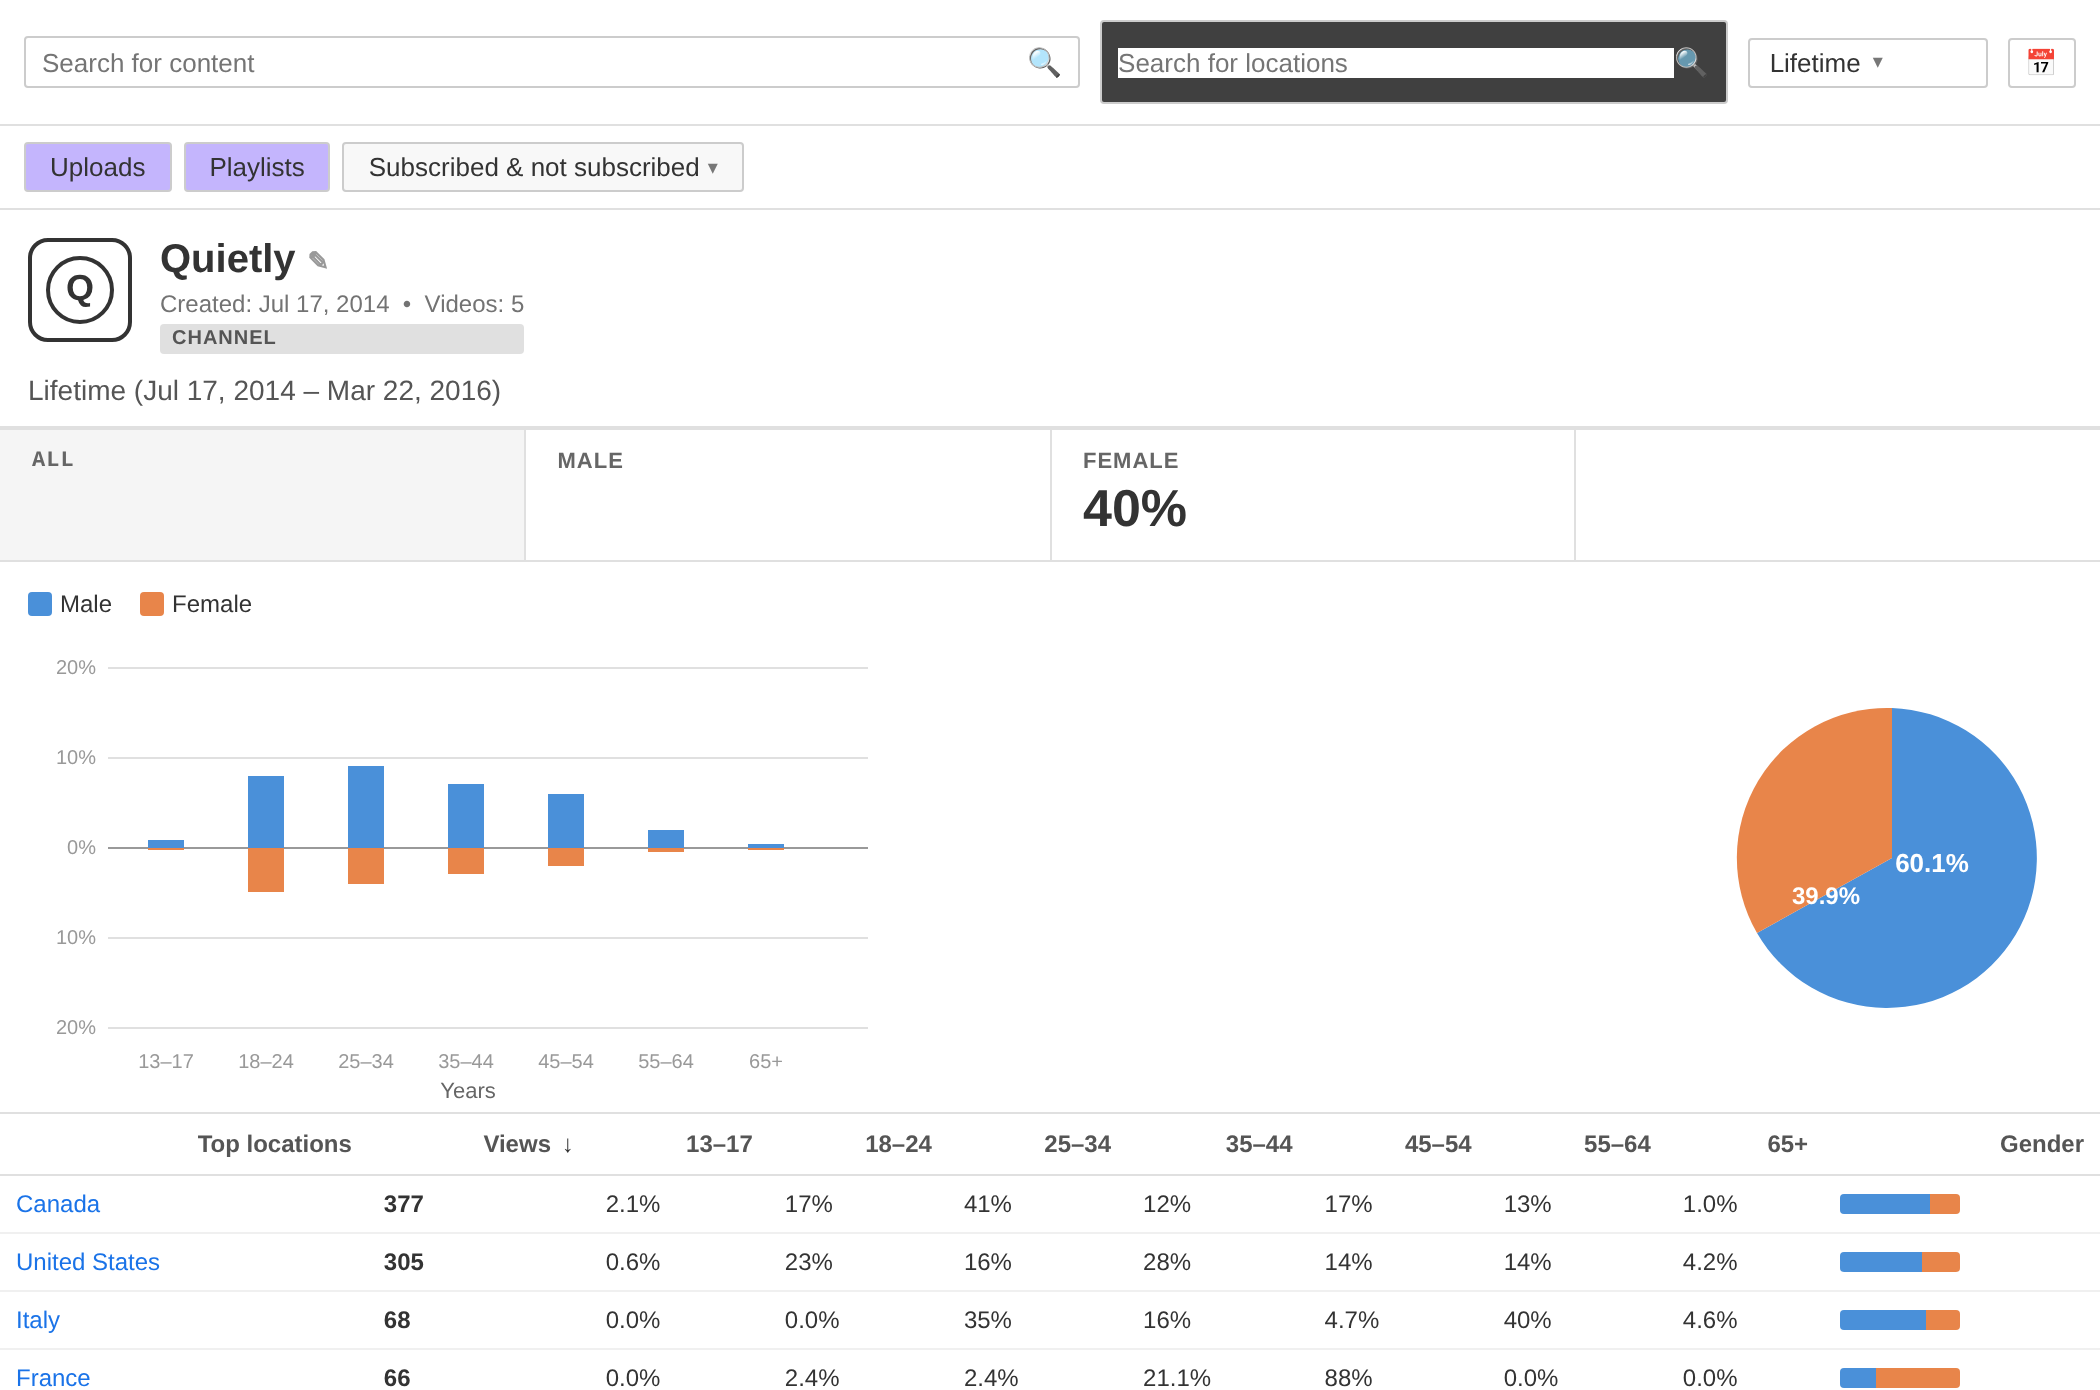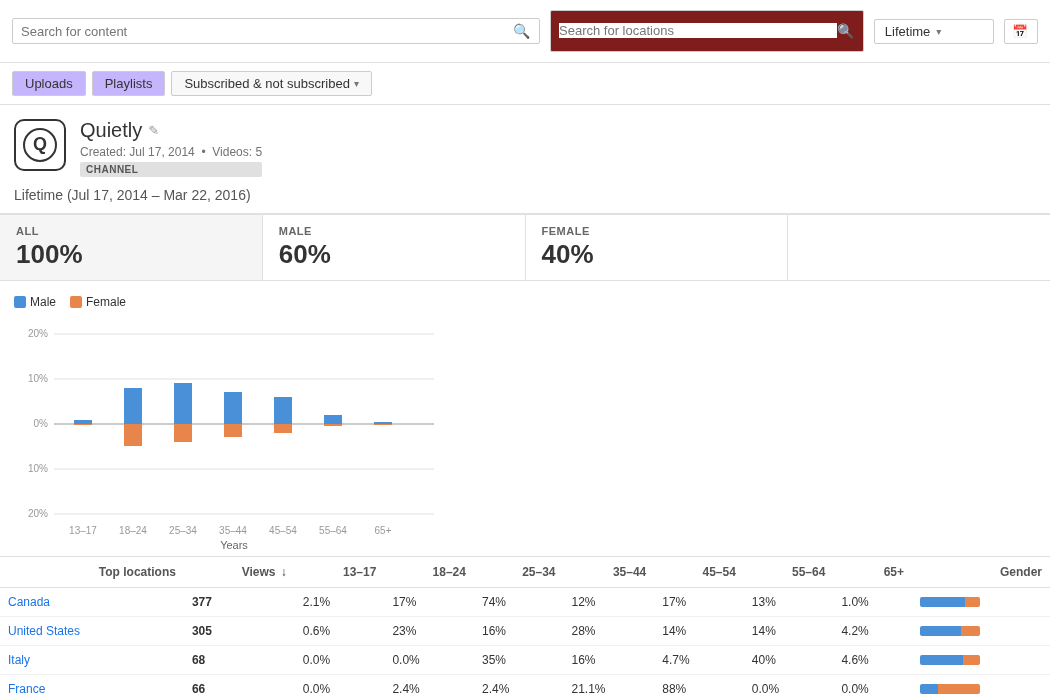--- a/index.html
+++ b/index.html
@@ -24,26 +24,26 @@
     }
     .search-box input {
       border: none;
       outline: none;
       font-size: 13px;
       flex: 1;
       color: #999;
     }
     .search-box-loc {
       display: flex;
-      align-items: flex-start;
+      align-items: center;
       border: 1px solid #ccc;
       border-radius: 2px;
       padding: 12px 8px;
       width: 330px;
-      background: #7f1d1d;
+      background: #404040;
     }
     .search-box-loc input {
       border: none;
       outline: none;
       font-size: 13px;
       flex: 1;
       color: #999;
     }
     .search-icon { color: #999; font-size: 14px; }
     .lifetime-select {
@@ -114,21 +114,21 @@
       align-items: center;
       justify-content: center;
       font-size: 22px;
       font-weight: bold;
       color: #333;
       flex-shrink: 0;
     }
     .channel-details { display: flex; flex-direction: column; gap: 3px; }
     .channel-name {
       font-size: 20px;
-      font-weight: normal;
+      font-weight: bold;
       color: #333;
       display: flex;
       align-items: center;
       gap: 6px;
     }
     .channel-name .edit-icon { font-size: 13px; color: #999; cursor: pointer; }
     .channel-meta { font-size: 12px; color: #737373; }
     .channel-tag {
       display: inline-block;
       background: #e0e0e0;
@@ -150,21 +150,21 @@
       display: flex;
       border-top: 2px solid #e0e0e0;
       border-bottom: 1px solid #e0e0e0;
     }
     .stat-cell {
       flex: 1;
       padding: 10px 16px;
       border-right: 1px solid #e0e0e0;
     }
     .stat-cell:last-child { border-right: none; }
-    .stat-cell.active { background: #f5f5f5; }
+    .stat-cell.active { background: #f5f5f5; font-family: Liberation Mono, monospace; }
     .stat-label { font-size: 11px; color: #666; font-weight: bold; letter-spacing: 0.5px; margin-bottom: 2px; }
     .stat-value { font-size: 26px; font-weight: bold; color: #333; }
 
     
     .charts-area {
       display: flex;
       padding: 14px;
       gap: 30px;
     }
     .bar-chart-area { flex: 1; }
@@ -266,25 +266,23 @@
       <span>Videos: 5</span>
     </div>
     <span class="channel-tag">CHANNEL</span>
   </div>
 </div>
 <div class="lifetime-text">Lifetime (Jul 17, 2014 – Mar 22, 2016)</div>
 
 <div class="stats-row">
   <div class="stat-cell active">
     <div class="stat-label">ALL</div>
-    <div class="stat-value">100%</div>
   </div>
   <div class="stat-cell">
     <div class="stat-label">MALE</div>
-    <div class="stat-value">60%</div>
   </div>
   <div class="stat-cell">
     <div class="stat-label">FEMALE</div>
     <div class="stat-value">40%</div>
   </div>
   <div class="stat-cell"></div>
 </div>
 
 <div class="charts-area">
 
@@ -338,20 +336,31 @@
       <text x="119" y="215" font-size="10" fill="#999" text-anchor="middle">18–24</text>
       <text x="169" y="215" font-size="10" fill="#999" text-anchor="middle">25–34</text>
       <text x="219" y="215" font-size="10" fill="#999" text-anchor="middle">35–44</text>
       <text x="269" y="215" font-size="10" fill="#999" text-anchor="middle">45–54</text>
       <text x="319" y="215" font-size="10" fill="#999" text-anchor="middle">55–64</text>
       <text x="369" y="215" font-size="10" fill="#999" text-anchor="middle">65+</text>
       <text x="220" y="230" font-size="11" fill="#666" text-anchor="middle">Years</text>
     </svg>
   </div>
 
+  <div class="pie-area">
+    <svg width="170" height="170" viewBox="0 0 170 170">
+
+      <path d="M85,85 L85,10 A75,75 0 1,1 17.5,122.5 Z" fill="#4a90d9"></path>
+
+      <path d="M85,85 L17.5,122.5 A75,75 0 0,1 85,10 Z" fill="#e8854a"></path>
+
+      <text x="105" y="92" font-size="13" font-weight="bold" fill="white" text-anchor="middle">60.1%</text>
+      <text x="52" y="108" font-size="12" font-weight="bold" fill="white" text-anchor="middle">39.9%</text>
+    </svg>
+  </div>
 </div>
 
 <table class="data-table">
   <thead>
     <tr>
       <th>Top locations</th>
       <th>Views <span class="sort-arrow">↓</span></th>
       <th>13–17</th>
       <th>18–24</th>
       <th>25–34</th>
@@ -361,21 +370,21 @@
       <th>65+</th>
       <th>Gender</th>
     </tr>
   </thead>
   <tbody id="table-body">
   <tr>
     <td class="link-cell">Canada</td>
     <td class="views-col">377</td>
     <td>2.1%</td>
     <td>17%</td>
-    <td>74%</td>
+    <td>41%</td>
     <td>12%</td>
     <td>17%</td>
     <td>13%</td>
     <td>1.0%</td>
     <td>
           <div class="gender-bar">
     <div class="gender-bar-male" style="width:75%"></div>
     <div class="gender-bar-female" style="width:25%"></div>
   </div>
         </td>

